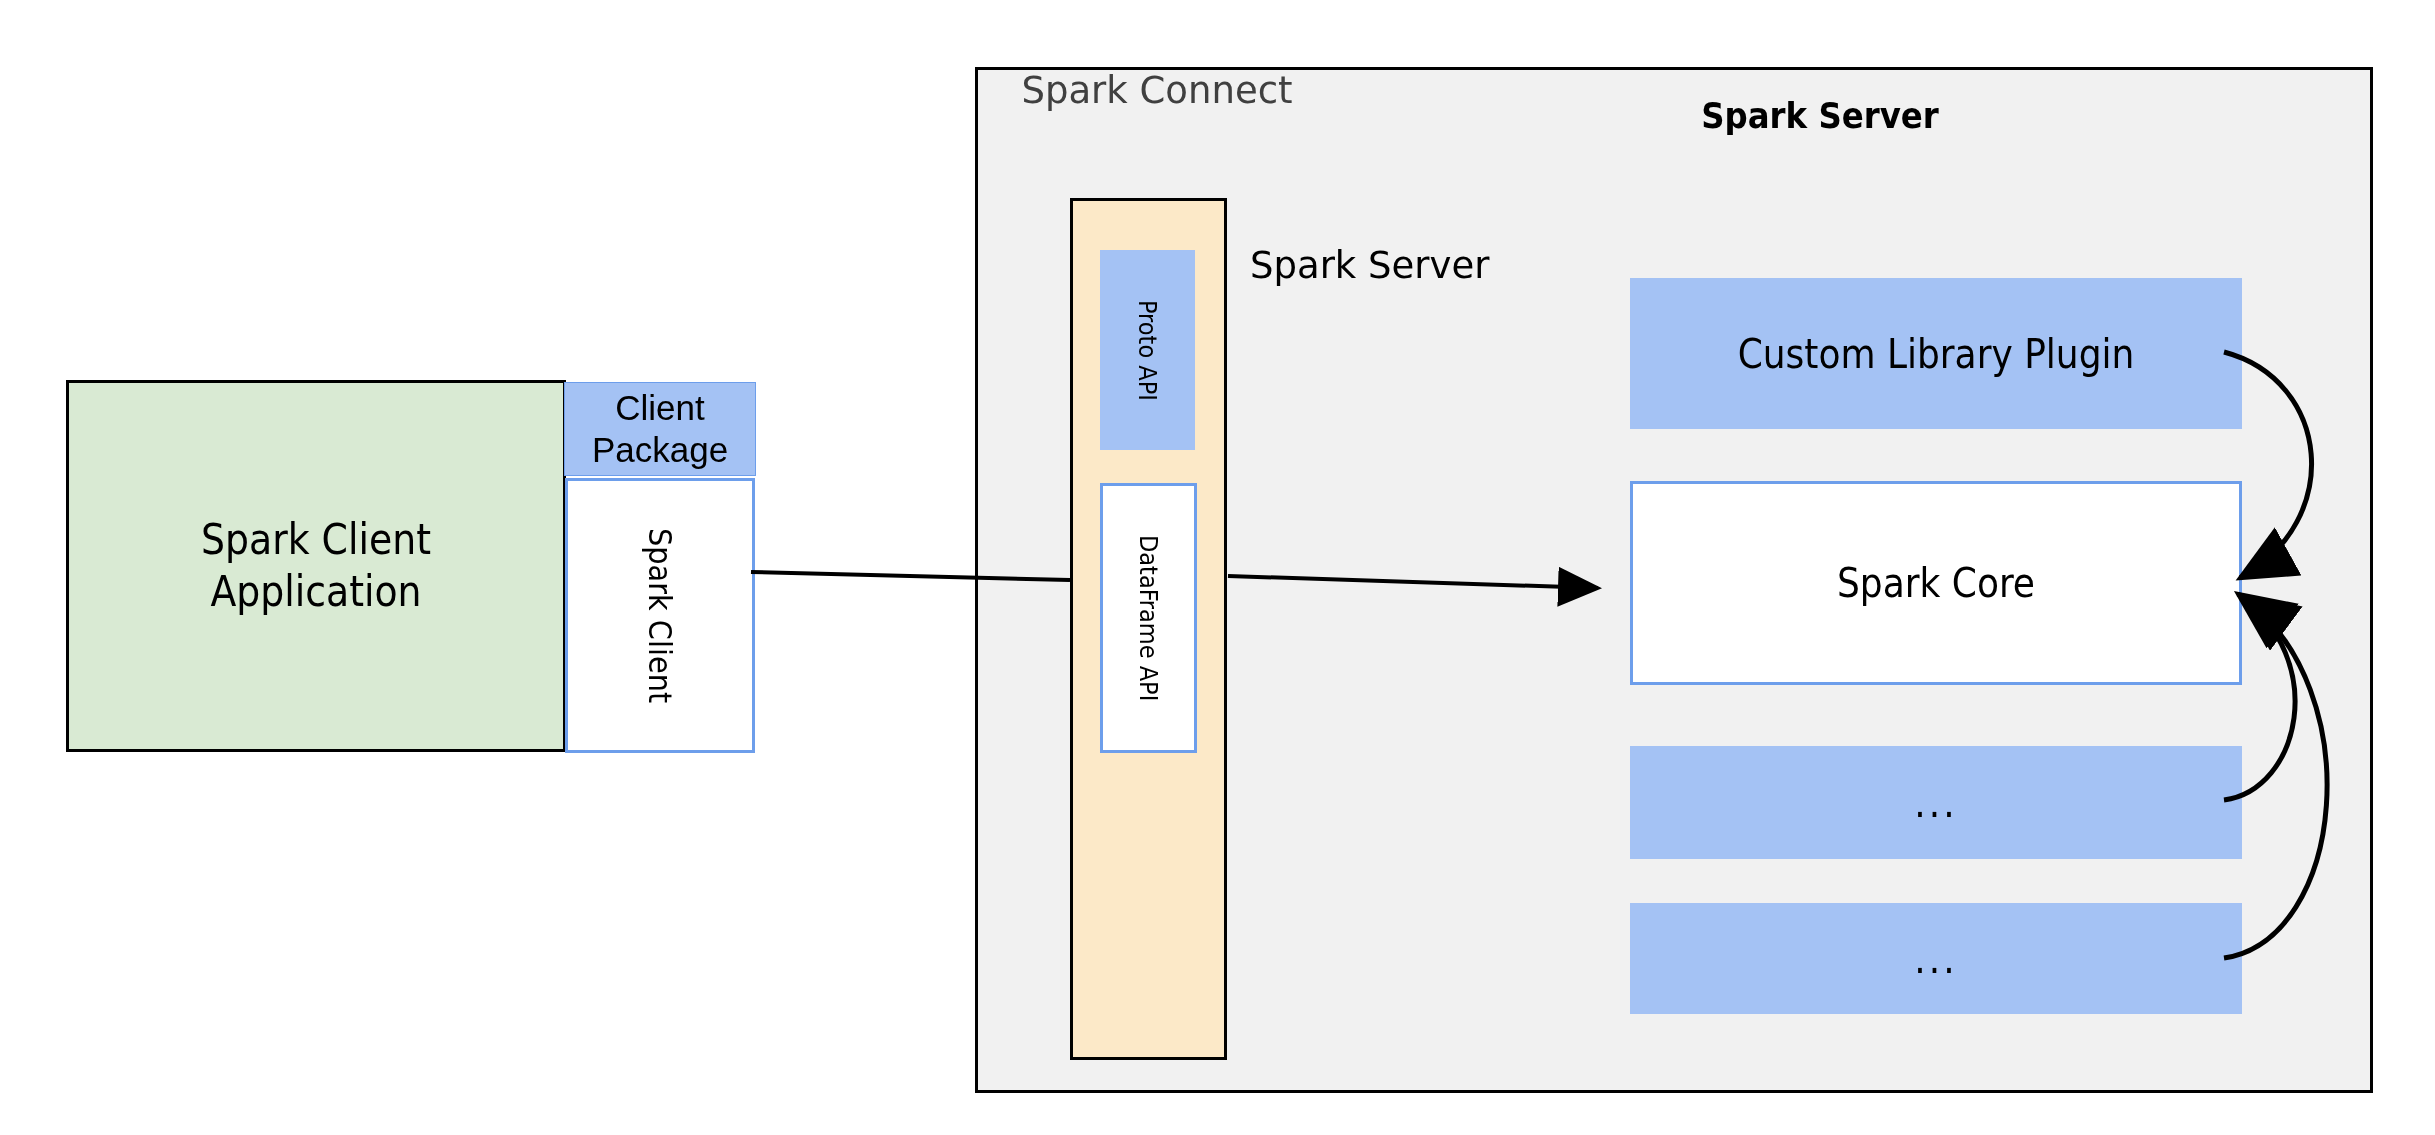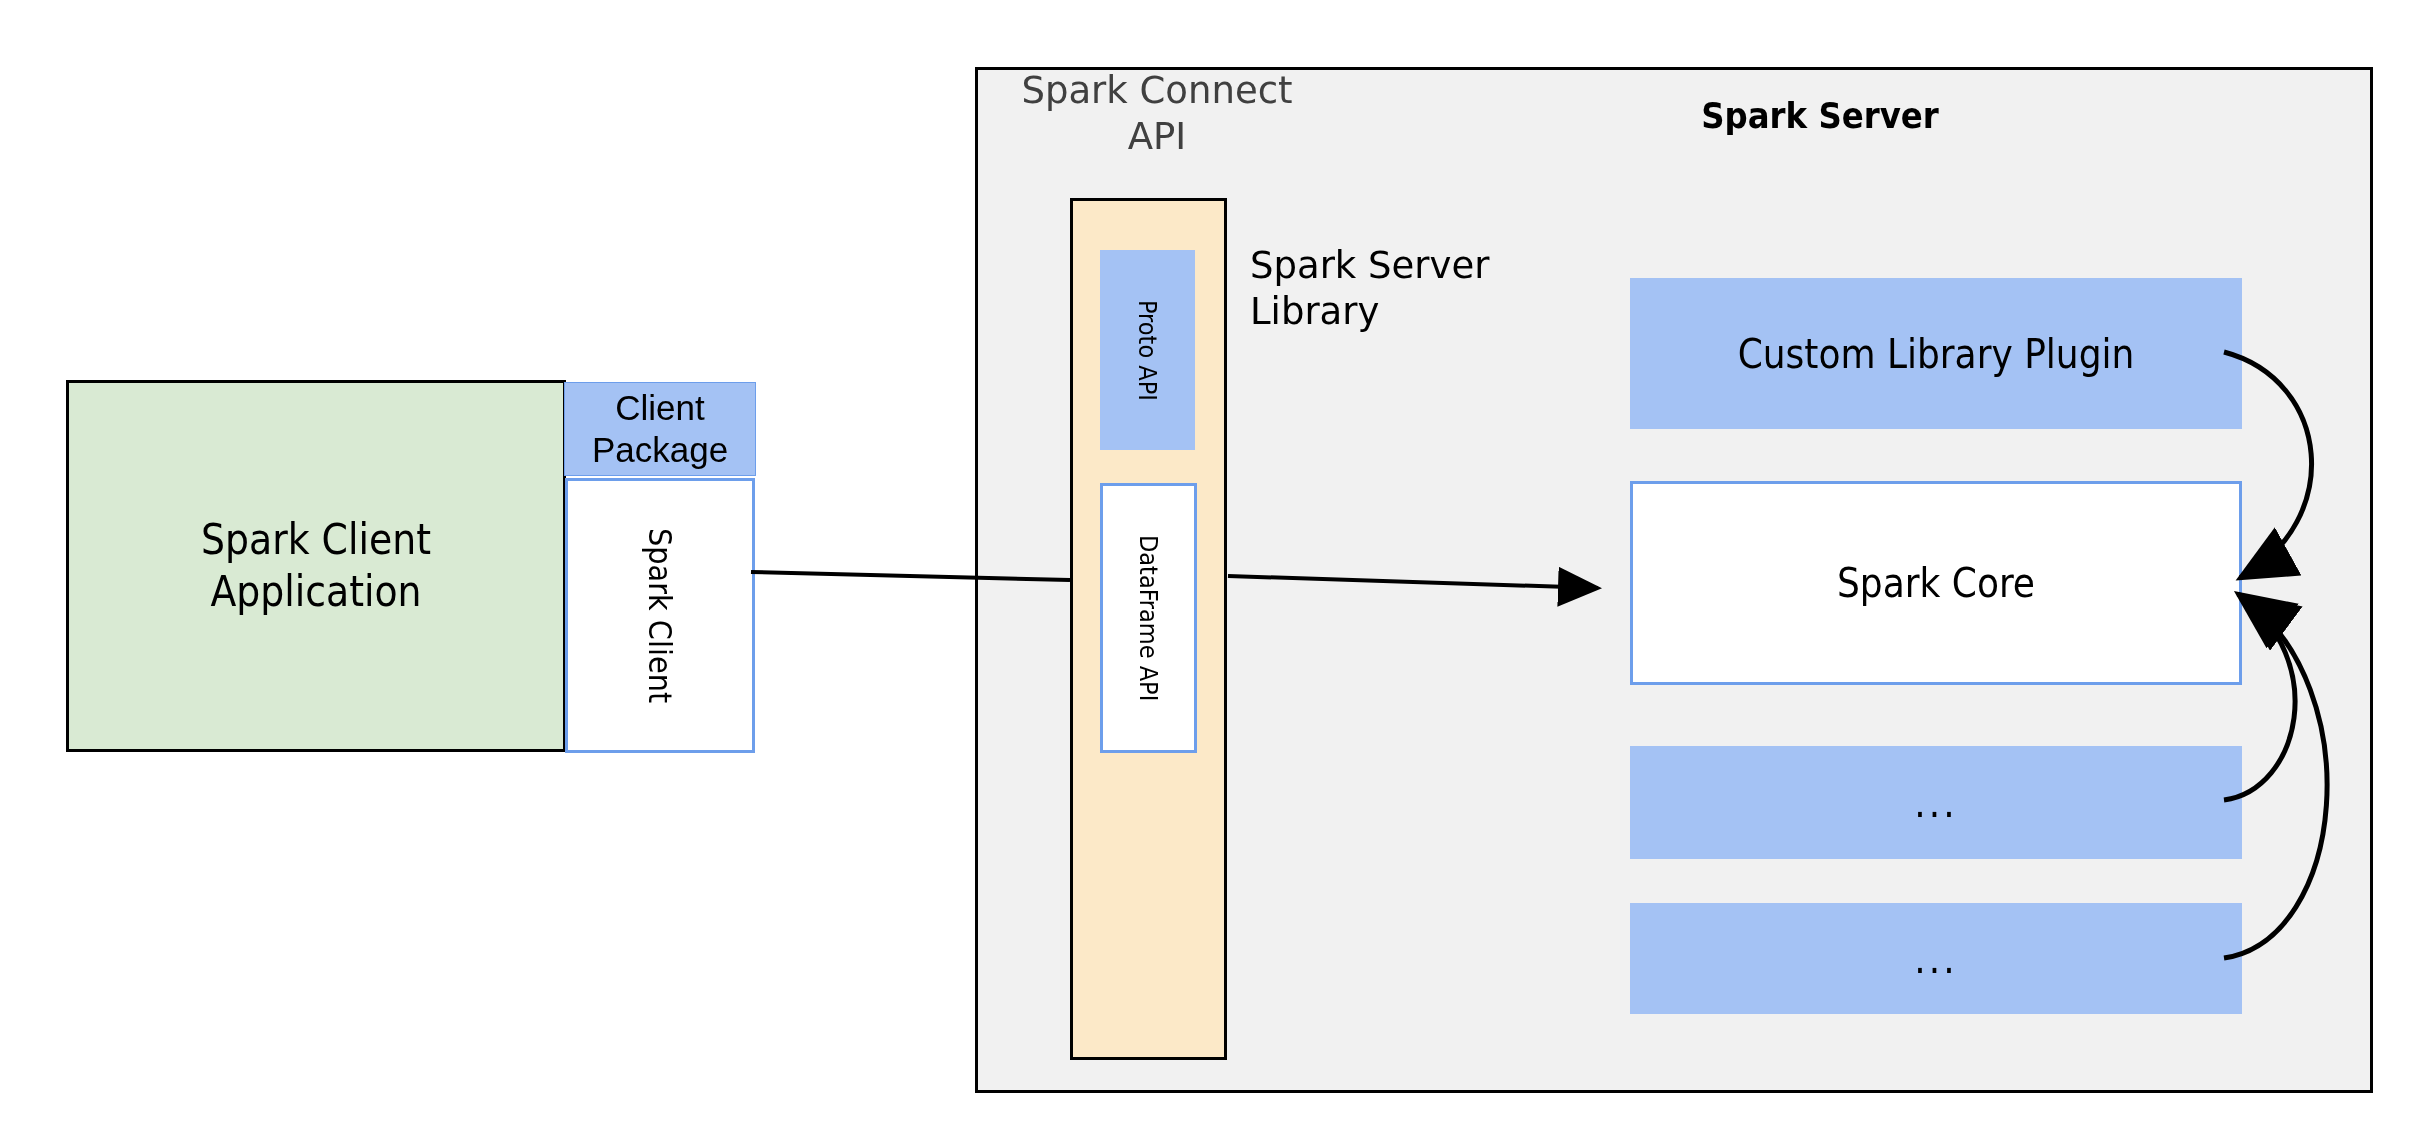--- a/index.html
+++ b/index.html
@@ -124,28 +124,26 @@
 </style>
 </head>
 <body>
 
 <div id="canvas">
 
   <div class="box server-outer"></div>
 
   <div class="box connect-title">
     <div>Spark Connect</div>
-    <div>API</div>
   </div>
 
   <div class="box server-title">Spark Server</div>
 
   <div class="box server-lib-title">
     <div>Spark Server</div>
-    <div>Library</div>
   </div>
 
   <div class="box connect-col"></div>
 
   <div class="box proto-api">
     <span class="label">Proto API</span>
   </div>
 
   <div class="box dataframe-api">
     <span class="label">DataFrame API</span>

